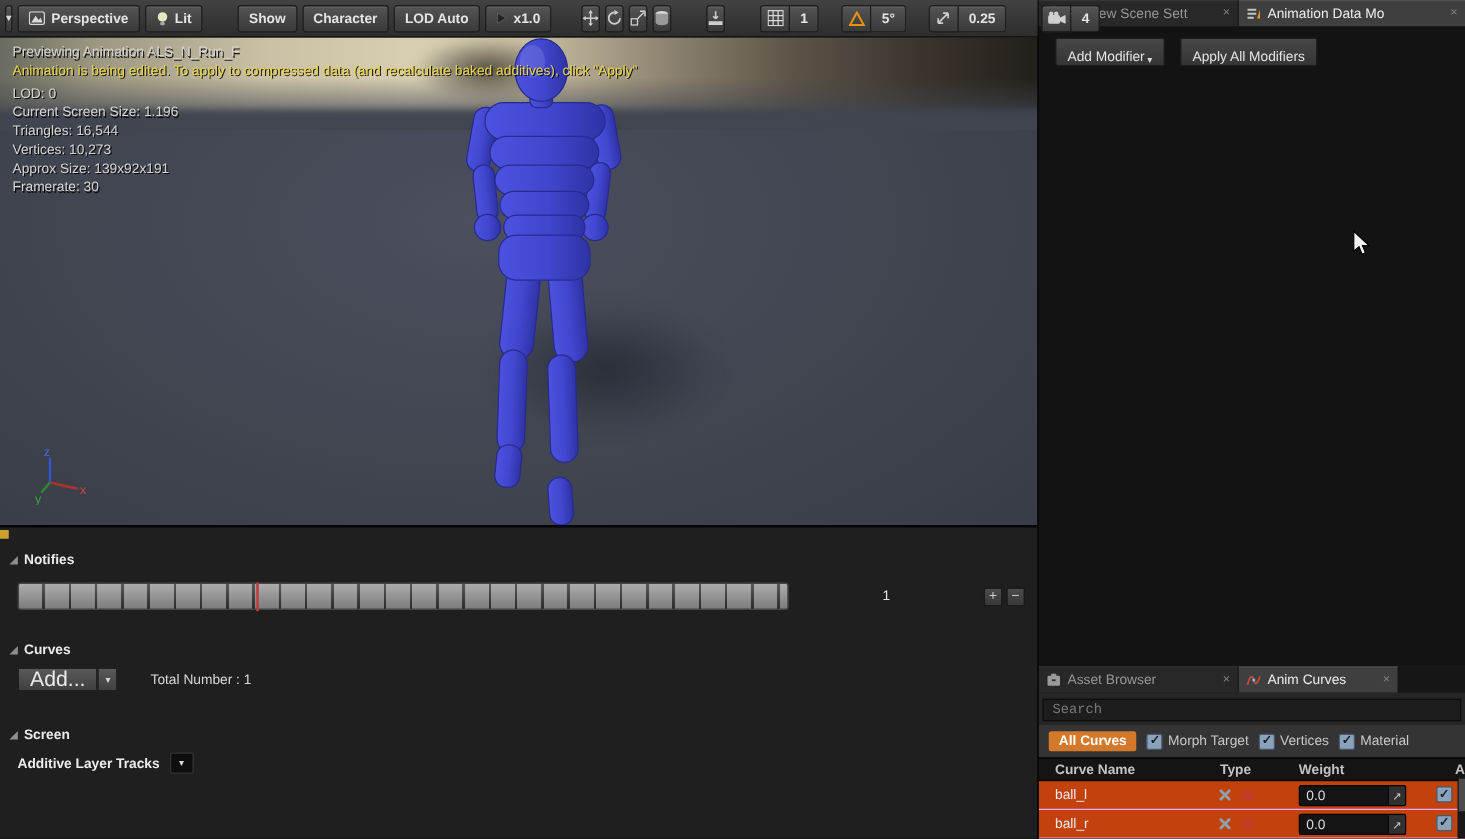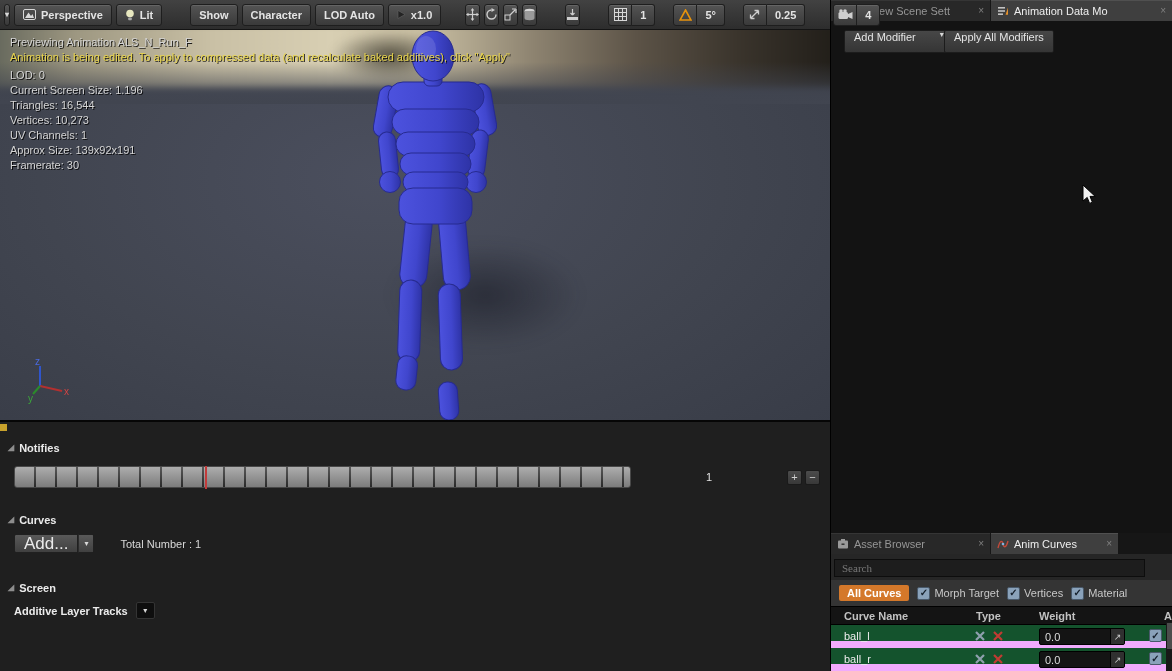--- a/index.html
+++ b/index.html
@@ -54,35 +54,35 @@
 
   
   .right{position:absolute;left:830px;top:0;width:342px;height:671px;background:#131313;border-left:1px solid #000}
   .tabs{display:flex;height:21px;background:#161616;align-items:stretch}
   .tab{display:flex;align-items:center;gap:5px;padding:0 6px;font-size:11px;color:#969696;background:#282828;margin-right:1px;border-top:1px solid #353535;overflow:hidden}
   .tab.active{background:#3f3f3f;color:#eeeeee;border-top-color:#505050}
   .tab-label{white-space:nowrap;overflow:hidden;flex:1}
   .tab-close{color:#808080;font-size:10px;line-height:1}
   .info-ic{width:12px;height:12px;border-radius:50%;background:#7f9bb8;color:#141f2b;font-size:9px;font-weight:bold;display:inline-flex;align-items:center;justify-content:center;flex:none}
   .rt-top{position:absolute;left:0;top:0;width:342px;height:533px;background:#131313}
-  .panel-btn{position:absolute;height:23px;background:linear-gradient(#474747,#353535);border:1px solid #1c1c1c;border-radius:2px;color:#e4e4e4;font-size:11px;display:inline-flex;align-items:flex-start;gap:24px;padding:0 9px;white-space:nowrap}
+  .panel-btn{position:absolute;height:23px;background:linear-gradient(#474747,#353535);border:1px solid #1c1c1c;border-radius:2px;color:#e4e4e4;font-size:11px;display:inline-flex;align-items:flex-end;gap:2px;padding:0 9px;white-space:nowrap}
   .cursor{position:absolute;left:251px;top:184px;z-index:9}
 
   .rt-bottom{position:absolute;left:0;top:533px;width:342px;height:138px;background:#262626;overflow:hidden}
-  .search{display:block;margin:5px 3px 0 3px;width:311px;height:18px;background:#1d1d1d;border:1px solid #0d0d0d;color:#9c9c9c;font-size:11px;padding:0 7px;font-family:Liberation Serif, serif;outline:none}
+  .search{display:block;margin:5px 3px 0 3px;width:335px;height:18px;background:#1d1d1d;border:1px solid #0d0d0d;color:#9c9c9c;font-size:11px;padding:0 7px;font-family:Liberation Mono, monospace;outline:none}
   .search::placeholder{color:#787878}
   .filters{display:flex;align-items:center;gap:8px;height:26px;padding:0 8px;background:#343434;margin-top:3px}
   .pill{background:#d4782a;color:#fff;font-size:11px;font-weight:bold;padding:2px 8px;border-radius:2px;white-space:nowrap}
   .fitem{display:flex;align-items:center;gap:4px;white-space:nowrap}
   .cb{width:13px;height:13px;background:#8aa2ba;border:1px solid #49596a;border-radius:2px;display:inline-flex;align-items:center;justify-content:center;flex:none}
   .cbk{color:#141f2b;font-size:10px;font-weight:bold;line-height:1}
   .flabel{color:#c8c8c8;font-size:11px}
   .crv-head{position:relative;height:19px;background:#141414;border-top:1px solid #000;border-bottom:1px solid #000;color:#c2c2c2;font-size:11px;font-weight:bold}
   .crv-head span{position:absolute;top:3px}
-  .crv-row{position:relative;height:23px;background:#14532d;border-bottom:7px solid #f0abfc;color:#ececec;font-size:11px}
+  .crv-row{position:relative;height:23px;background:#c2410c;border-bottom:1px solid #f0abfc;color:#ececec;font-size:11px}
   .nm{position:absolute;left:13px;top:5px}
   .ticons{position:absolute;left:143px;top:5px;display:flex;gap:6px}
   .weight{position:absolute;left:208px;top:3px;width:86px;height:17px;background:#141414;border:1px solid #000;border-radius:2px;display:flex;align-items:center;overflow:hidden}
   .wv{flex:1;padding-left:5px;color:#dddddd;font-size:11px}
   .wbtn{width:14px;height:15px;background:#303030;border-left:1px solid #000;color:#cccccc;font-size:9px;display:flex;align-items:center;justify-content:center}
   .auto-cb{position:absolute;left:318px;top:4px}
   .vscroll{position:absolute;right:0;top:89px;width:7px;height:49px;background:#181818}
   .vthumb{width:5px;height:26px;margin:1px auto 0;background:#4c4c4c}
 </style>
 </head>
@@ -284,21 +284,20 @@
     </svg>
 
     <div class="vp-overlay">
       <div class="ov-line">Previewing Animation ALS_N_Run_F</div>
       <div class="ov-line ov-warning">Animation is being edited. To apply to compressed data (and recalculate baked additives), click "Apply"</div>
       <div class="ov-gap"></div>
       <div class="ov-line">LOD: 0</div>
       <div class="ov-line">Current Screen Size: 1.196</div>
       <div class="ov-line">Triangles: 16,544</div>
       <div class="ov-line">Vertices: 10,273</div>
-      <div class="ov-line">UV Channels: 1</div>
       <div class="ov-line">Approx Size: 139x92x191</div>
       <div class="ov-line">Framerate: 30</div>
     </div>
 
     <svg class="gizmo" width="44" height="48" viewBox="0 0 44 48">
       <line x1="14" y1="30" x2="14" y2="10" stroke="#2f55cc" stroke-width="2"></line>
       <line x1="14" y1="30" x2="36" y2="35" stroke="#b23030" stroke-width="2"></line>
       <line x1="14" y1="30" x2="7" y2="38" stroke="#2b8a2b" stroke-width="2"></line>
       <text x="9" y="9" fill="#4a6ae0" font-size="10" font-family="Liberation Sans, sans-serif">z</text>
       <text x="38" y="39" fill="#d04444" font-size="10" font-family="Liberation Sans, sans-serif">x</text>

